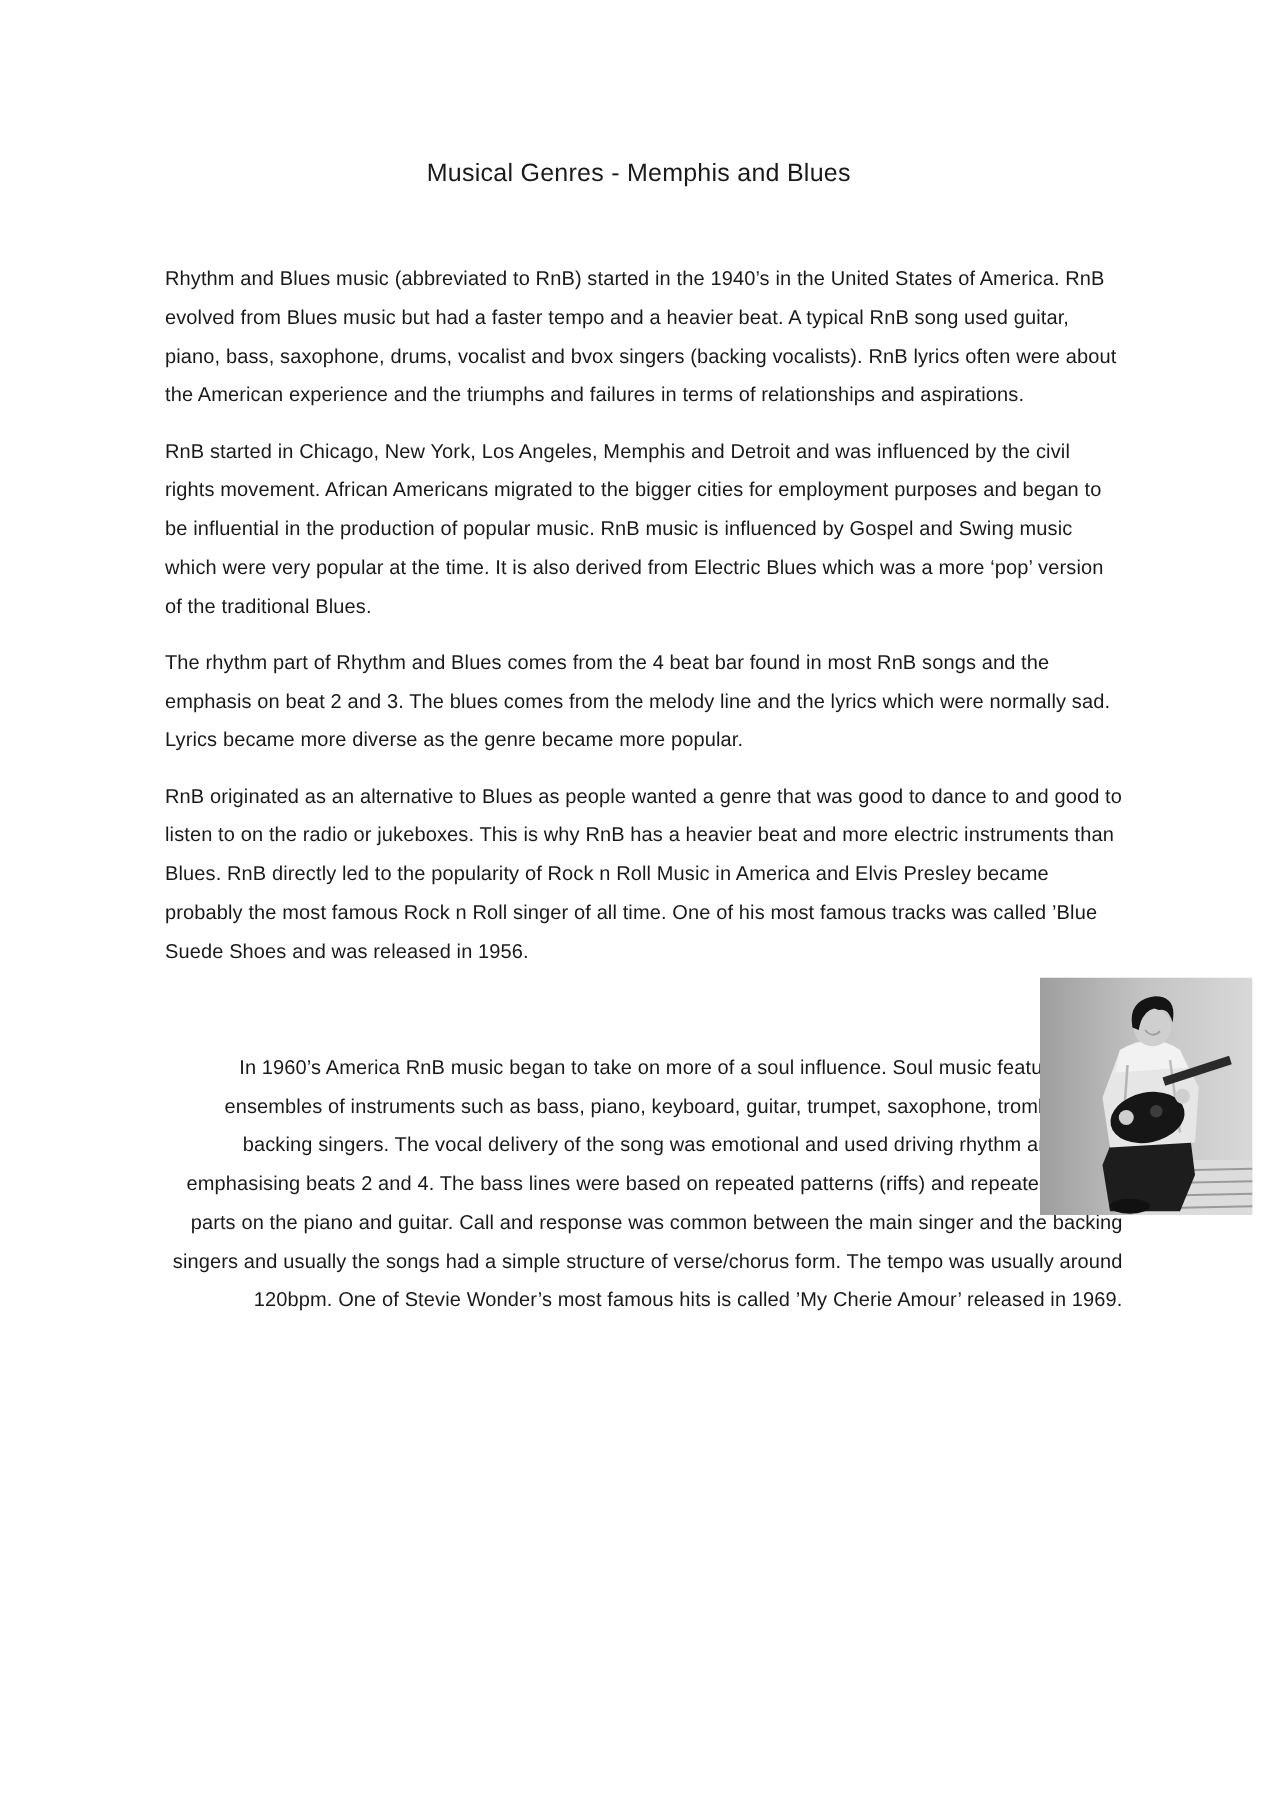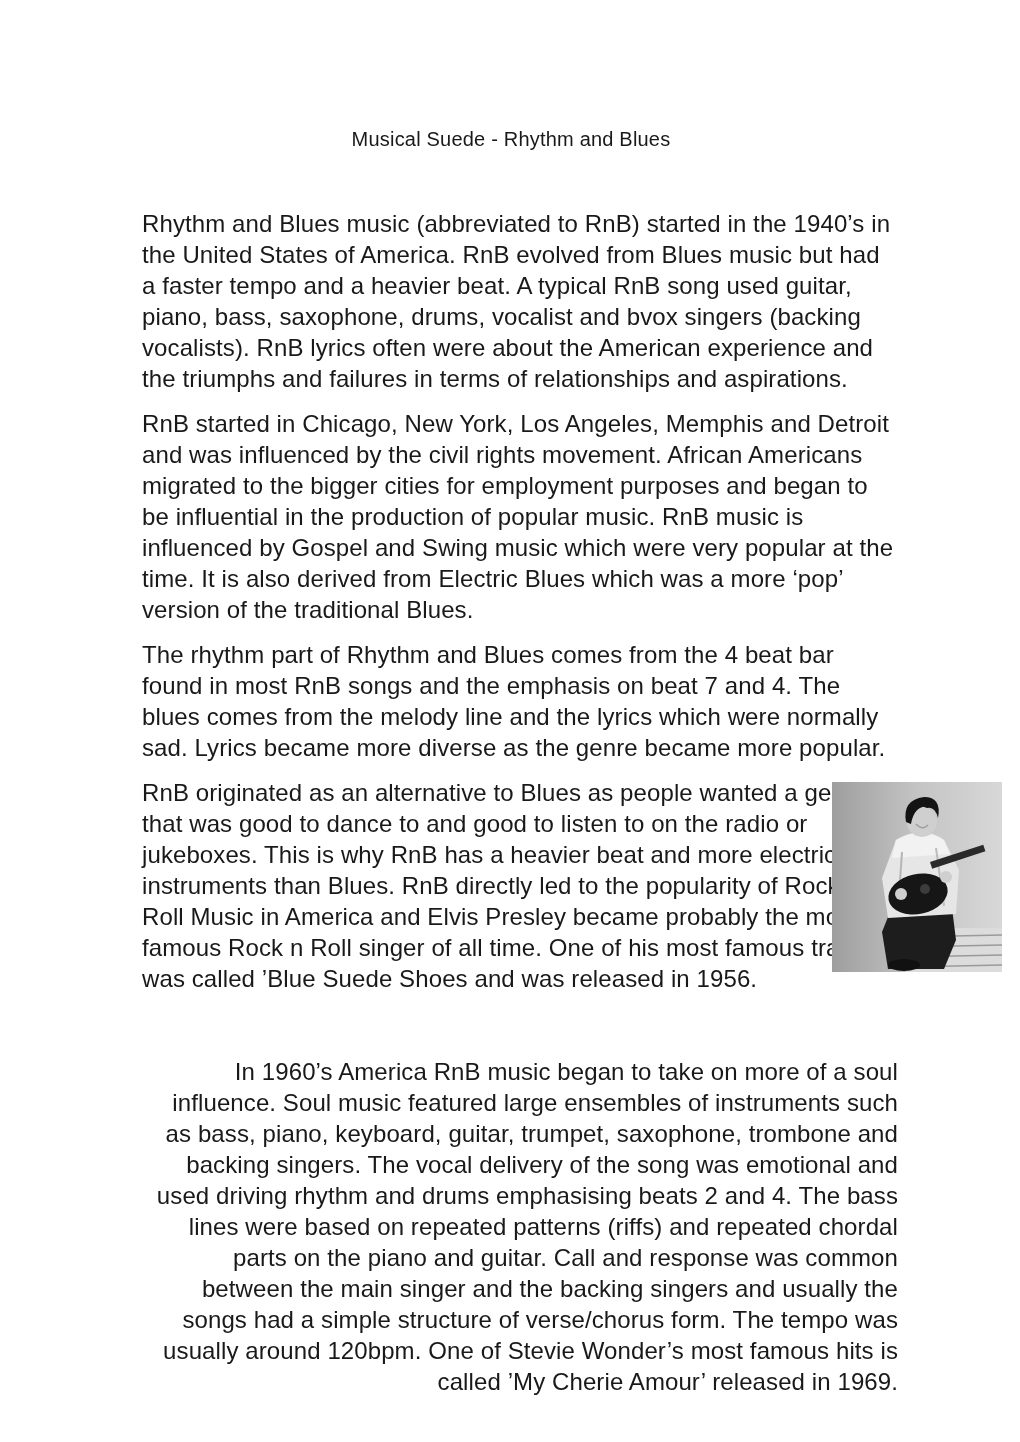--- a/index.html
+++ b/index.html
@@ -20,23 +20,23 @@
     padding: 128px 122px 0 124px;
   }
   .title {
     font-size: 20px;
     font-weight: normal;
     text-align: center;
     margin: 0 0 57px 0;
     letter-spacing: 0.2px;
   }
   .para {
-    font-size: 24px;
+    font-size: 16px;
     line-height: 31px;
-    margin: 0 0 14px 18px;
+    margin: 0 0 14px 8px;
     letter-spacing: 0.1px;
   }
   .para-soul {
     margin-top: 62px;
     text-align: right;
   }
   .photo {
     position: absolute;
     top: 782px;
     right: 18px;
@@ -49,24 +49,24 @@
     display: block;
     width: 100%;
     height: 100%;
   }
 </style>
 </head>
 <body>
 
 <div class="page">
   <div class="content">
-    <h1 class="title">Musical Suede - Rhythm and Blues</h1>
+    <h1 class="title">Musical Genres - Memphis and Blues</h1>
     <p class="para">Rhythm and Blues music (abbreviated to RnB) started in the 1940’s in the United States of America. RnB evolved from Blues music but had a faster tempo and a heavier beat. A typical RnB song used guitar, piano, bass, saxophone, drums, vocalist and bvox singers (backing vocalists). RnB lyrics often were about the American experience and the triumphs and failures in terms of relationships and aspirations.</p>
     <p class="para">RnB started in Chicago, New York, Los Angeles, Memphis and Detroit and was influenced by the civil rights movement. African Americans migrated to the bigger cities for employment purposes and began to be influential in the production of popular music. RnB music is influenced by Gospel and Swing music which were very popular at the time. It is also derived from Electric Blues which was a more ‘pop’ version of the traditional Blues.</p>
-    <p class="para">The rhythm part of Rhythm and Blues comes from the 4 beat bar found in most RnB songs and the emphasis on beat 7 and 4. The blues comes from the melody line and the lyrics which were normally sad. Lyrics became more diverse as the genre became more popular.</p>
+    <p class="para">The rhythm part of Rhythm and Blues comes from the 4 beat bar found in most RnB songs and the emphasis on beat 2 and 3. The blues comes from the melody line and the lyrics which were normally sad. Lyrics became more diverse as the genre became more popular.</p>
     <p class="para">RnB originated as an alternative to Blues as people wanted a genre that was good to dance to and good to listen to on the radio or jukeboxes. This is why RnB has a heavier beat and more electric instruments than Blues. RnB directly led to the popularity of Rock n Roll Music in America and Elvis Presley became probably the most famous Rock n Roll singer of all time. One of his most famous tracks was called ’Blue Suede Shoes and was released in 1956.</p>
     <p class="para para-soul">In 1960’s America RnB music began to take on more of a soul influence. Soul music featured large ensembles of instruments such as bass, piano, keyboard, guitar, trumpet, saxophone, trombone and backing singers. The vocal delivery of the song was emotional and used driving rhythm and drums emphasising beats 2 and 4. The bass lines were based on repeated patterns (riffs) and repeated chordal parts on the piano and guitar. Call and response was common between the main singer and the backing singers and usually the songs had a simple structure of verse/chorus form. The tempo was usually around 120bpm. One of Stevie Wonder’s most famous hits is called ’My Cherie Amour’ released in 1969.</p>
   </div>
 
   <figure class="photo" aria-hidden="true">
     <svg viewBox="0 0 170 190" xmlns="http://www.w3.org/2000/svg" preserveAspectRatio="none">
       <defs>
         <linearGradient id="wall" x1="0" y1="0" x2="1" y2="0">
           <stop offset="0" stop-color="#9e9e9e"></stop>
           <stop offset="0.5" stop-color="#c4c4c4"></stop>

